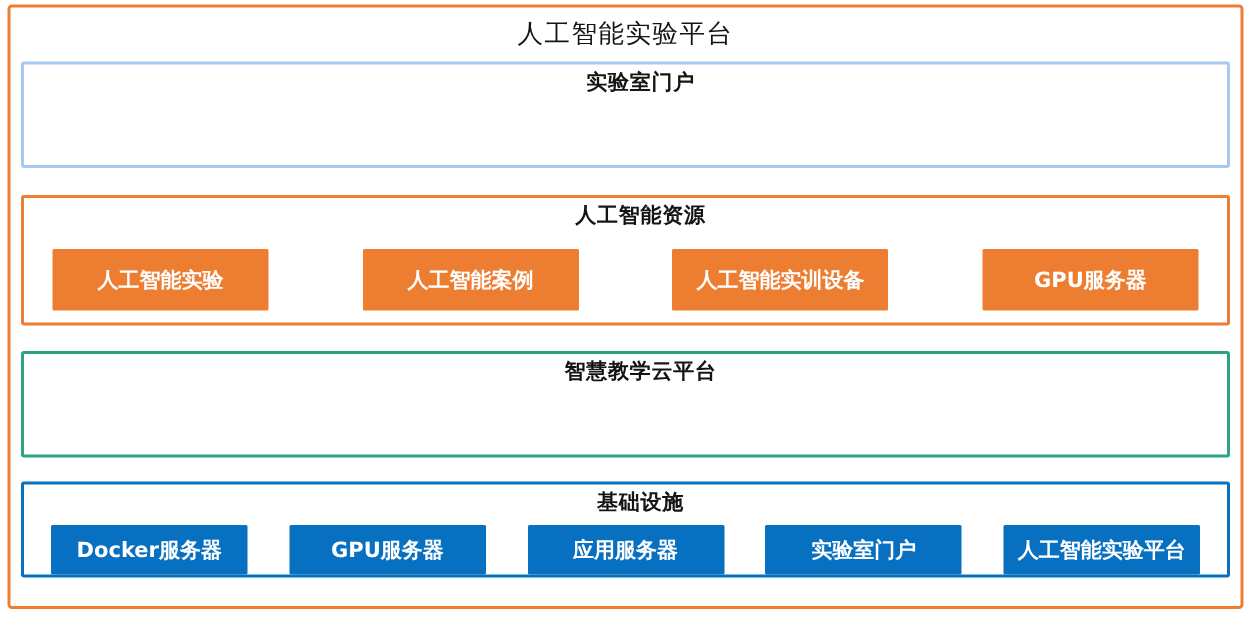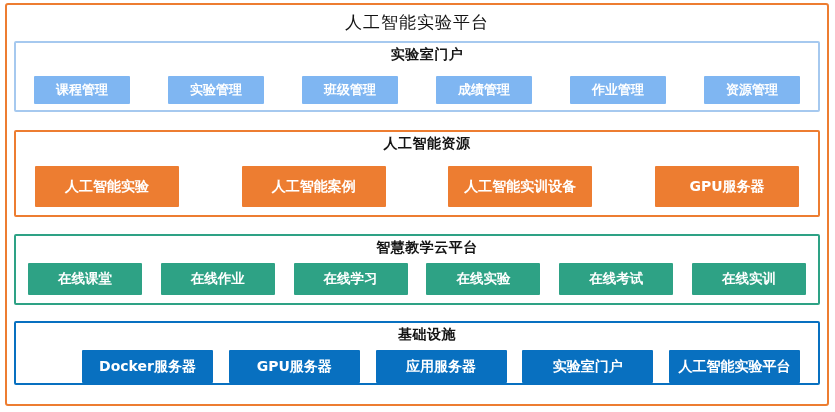--- a/index.html
+++ b/index.html
@@ -38,63 +38,47 @@
   
   .s2 { top:125px; height:87px; border-color:#ED7D31; }
   .s2 .btn-row { top:34px; padding:0 19px; }
   .s2 .btn { width:144px; height:41px; background:#ED7D31; font-size:14px; }
   
   .s3 { top:229px; height:71px; border-color:#2EA285; }
   .s3 .btn-row { top:27px; padding:0 12px; }
   .s3 .btn { width:114px; height:32px; background:#2EA285; font-size:13.5px; }
   
   .s4 { top:316px; height:64px; border-color:#0870C0; }
-  .s4 .btn-row { top:27px; padding:0 18px;margin-left:48px; }
+  .s4 .btn-row { top:27px; padding:0 18px; }
   .s4 .btn { width:131px; height:33px; background:#0870C0; font-size:14px; }
 </style>
 </head>
 <body>
 
 <div class="page">
   <div class="outer">
 
     <div class="main-title">人工智能实验平台</div>
 
     <div class="section s1">
       <div class="section-title">实验室门户</div>
-      <div class="btn-row">
-        <div class="btn">课程管理</div>
-        <div class="btn">实验管理</div>
-        <div class="btn">班级管理</div>
-        <div class="btn">成绩管理</div>
-        <div class="btn">作业管理</div>
-        <div class="btn">资源管理</div>
-      </div>
     </div>
 
     <div class="section s2">
       <div class="section-title">人工智能资源</div>
       <div class="btn-row">
         <div class="btn">人工智能实验</div>
         <div class="btn">人工智能案例</div>
         <div class="btn">人工智能实训设备</div>
         <div class="btn">GPU服务器</div>
       </div>
     </div>
 
     <div class="section s3">
       <div class="section-title">智慧教学云平台</div>
-      <div class="btn-row">
-        <div class="btn">在线课堂</div>
-        <div class="btn">在线作业</div>
-        <div class="btn">在线学习</div>
-        <div class="btn">在线实验</div>
-        <div class="btn">在线考试</div>
-        <div class="btn">在线实训</div>
-      </div>
     </div>
 
     <div class="section s4">
       <div class="section-title">基础设施</div>
       <div class="btn-row">
         <div class="btn">Docker服务器</div>
         <div class="btn">GPU服务器</div>
         <div class="btn">应用服务器</div>
         <div class="btn">实验室门户</div>
         <div class="btn">人工智能实验平台</div>

